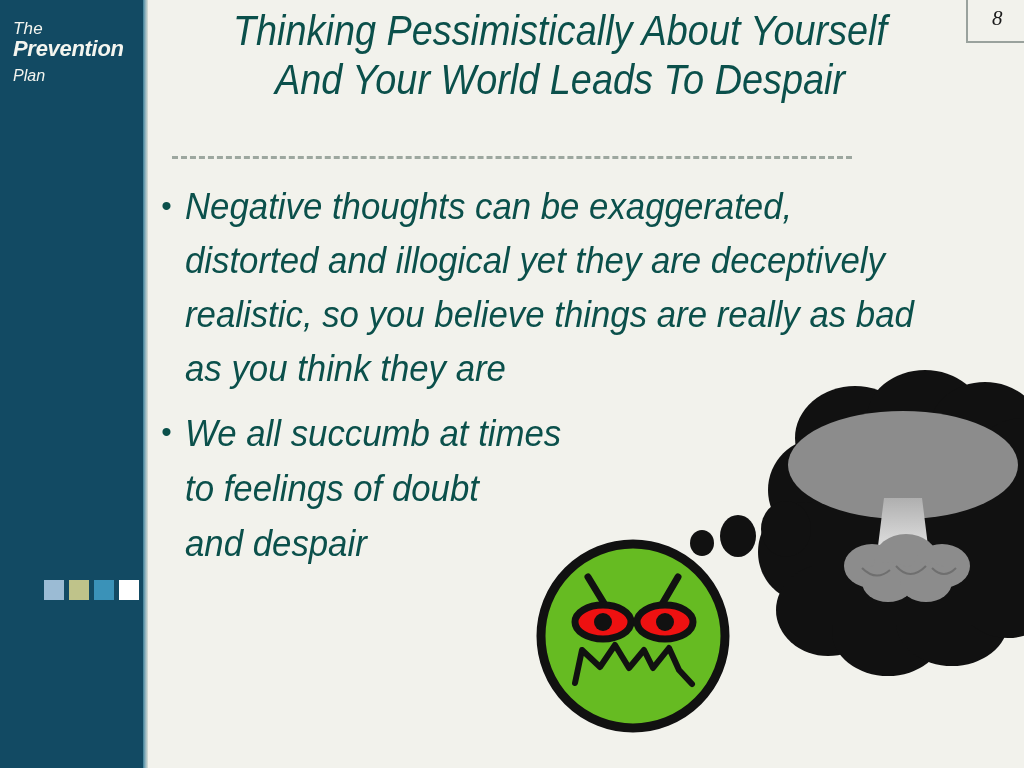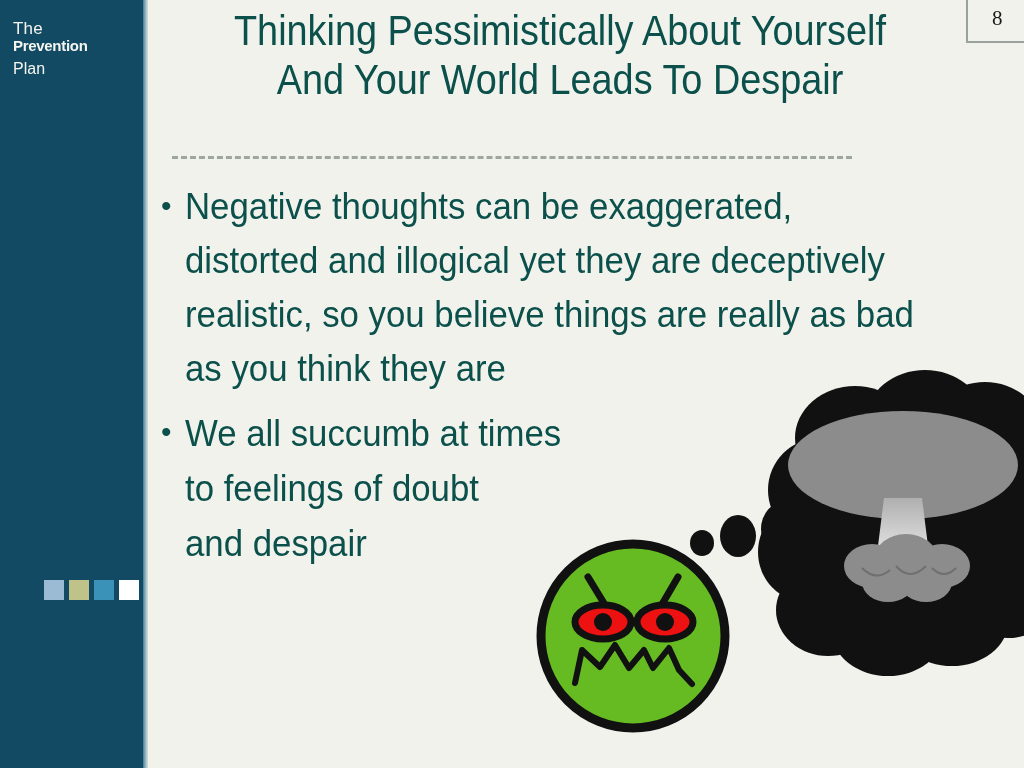--- a/index.html
+++ b/index.html
@@ -4,38 +4,39 @@
 <style>
   html,body{margin:0;padding:0;}
   body{
     width:1024px;height:768px;overflow:hidden;
     background:#F2F2EC;
     font-family:"Liberation Sans", sans-serif;
   }
   #slide{
     position:relative;width:1024px;height:640px;
     background:#F2F2EC;
+    font-style:italic;
   }
 
   
   #sidebar{
     position:absolute;left:0;top:0;width:143px;height:768px;
     background:#124A63;
   }
   #sidebar-edge{
     position:absolute;left:143px;top:0;width:5px;height:768px;
     background:linear-gradient(to right,#3C7F96 0%,#84ACBB 40%,#DDE0D6 100%);
   }
   #logo{
     position:absolute;left:13px;top:20px;width:128px;
     color:#F4F5EF;line-height:1.0;
   }
   #logo .the{font-size:17px;font-weight:400;letter-spacing:.2px;display:block;}
   #logo .relapse{font-size:25px;font-weight:700;display:block;letter-spacing:-.2px;margin-top:1px;}
-  #logo .prevention{font-size:15px;font-weight:700;display:block;letter-spacing:-.3px;margin-top:1px;}
+  #logo .prevention{font-size:22px;font-weight:700;display:block;letter-spacing:-.3px;margin-top:1px;}
   #logo .plan{font-size:16px;font-weight:400;display:block;margin-top:8px;}
 
   #swatches{
     position:absolute;left:44px;bottom:40px;display:flex;gap:5px;
   }
   #swatches .sw{width:20px;height:20px;display:block;}
 
   
   #pagenum-box{
     position:absolute;right:0;top:-2px;width:58px;height:45px;

